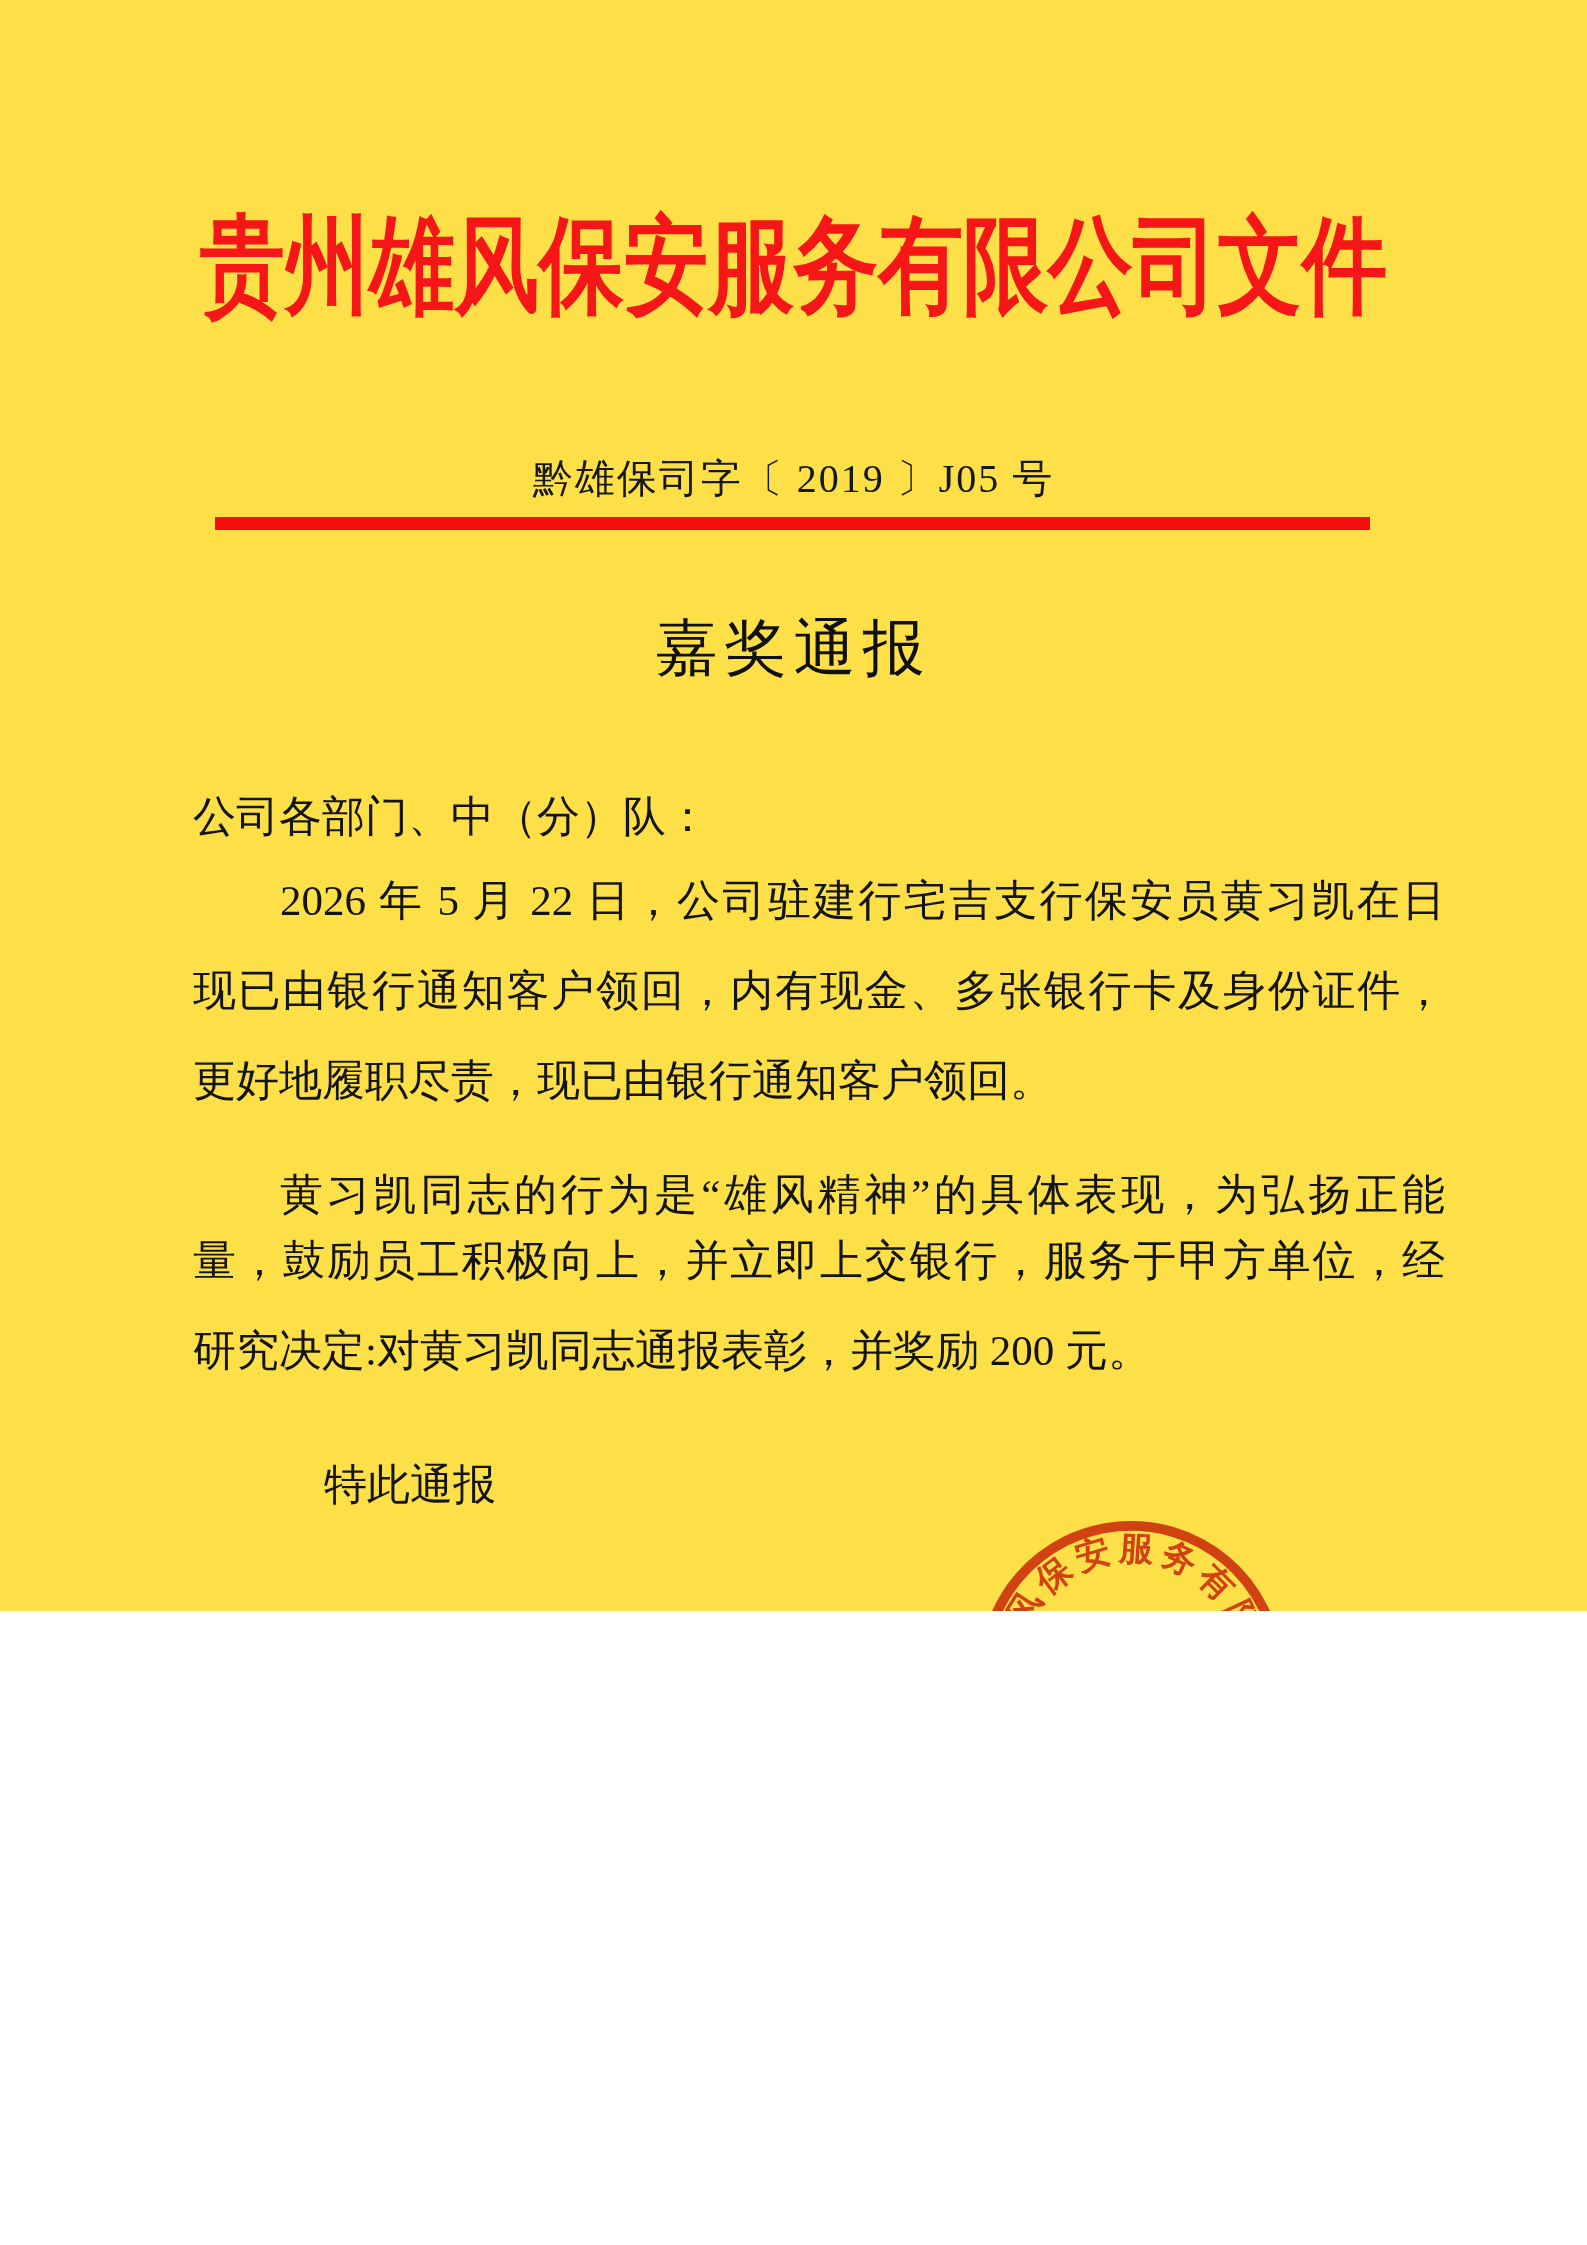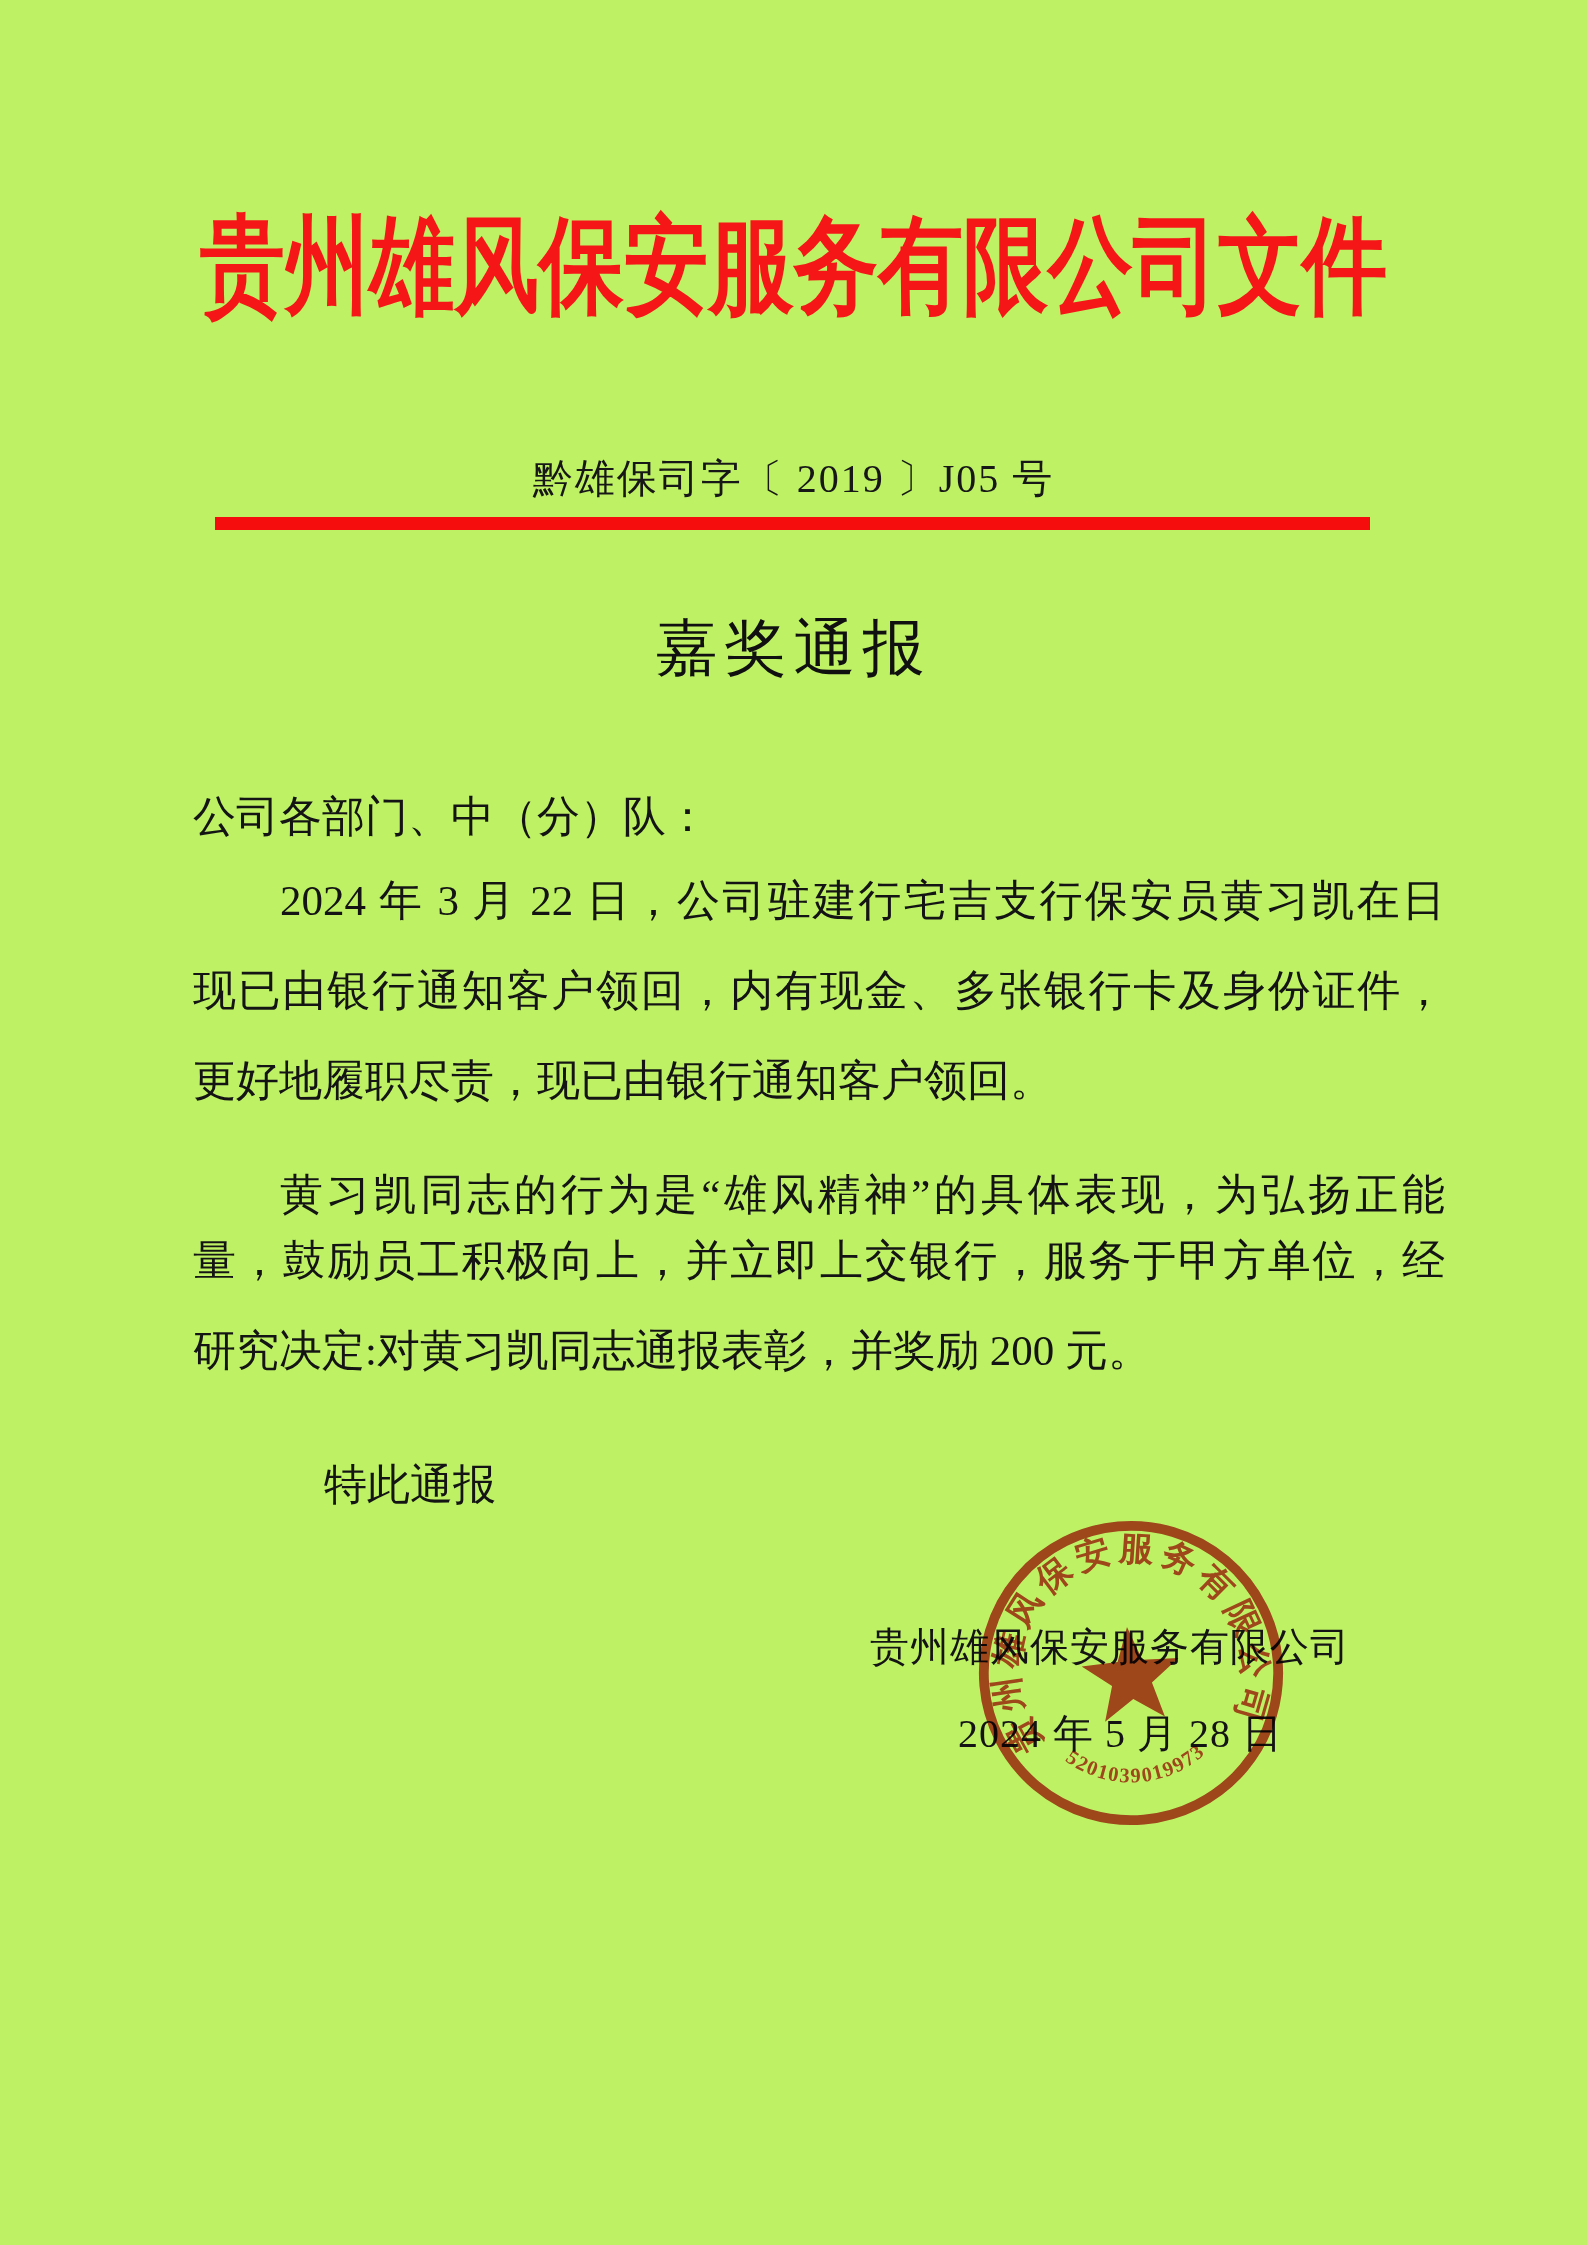--- a/index.html
+++ b/index.html
@@ -1,19 +1,19 @@
 <!DOCTYPE html>
 <html><head>
 <meta charset="utf-8">
 <style>
   html,body{margin:0;padding:0;background:#ffffff;}
   .page{
     position:relative;
-    width:1587px;height:2245px;
-    background:#bef264;
+    width:1587px;height:1611px;
+    background:#fde047;
     overflow:hidden;
     font-family:"Liberation Serif","DejaVu Serif",serif;
     color:#141414;
   }
   .letterhead{
     position:absolute;top:203px;left:0;width:1587px;
     text-align:center;
     font-size:106px;line-height:128px;
     font-weight:bold;
     color:#f51717;
@@ -91,21 +91,21 @@
   <div class="letterhead">贵州雄风保安服务有限公司文件</div>
 
   <div class="docnum">黔雄保司字〔 2019 〕J05 号</div>
 
   <div class="red-rule"></div>
 
   <div class="notice-title">嘉奖通报</div>
 
   <div class="bline salutation">公司各部门、中（分）队：</div>
 
-  <div class="bline jline indent2 p1l1">2024 年 3 月 22 日，公司驻建行宅吉支行保安员黄习凯在日</div>
+  <div class="bline jline indent2 p1l1">2026 年 5 月 22 日，公司驻建行宅吉支行保安员黄习凯在日</div>
   <div class="bline jline p1l2">现已由银行通知客户领回，内有现金、多张银行卡及身份证件，</div>
   <div class="bline p1l3">更好地履职尽责，现已由银行通知客户领回。</div>
 
   <div class="bline jline indent2 p2l1">黄习凯同志的行为是“雄风精神”的具体表现，为弘扬正能</div>
   <div class="bline jline p2l2">量，鼓励员工积极向上，并立即上交银行，服务于甲方单位，经</div>
   <div class="bline p2l3">研究决定:对黄习凯同志通报表彰，并奖励 200 元。</div>
 
   <div class="bline closing">特此通报</div>
 
   <div class="sig-company">贵州雄风保安服务有限公司</div>

